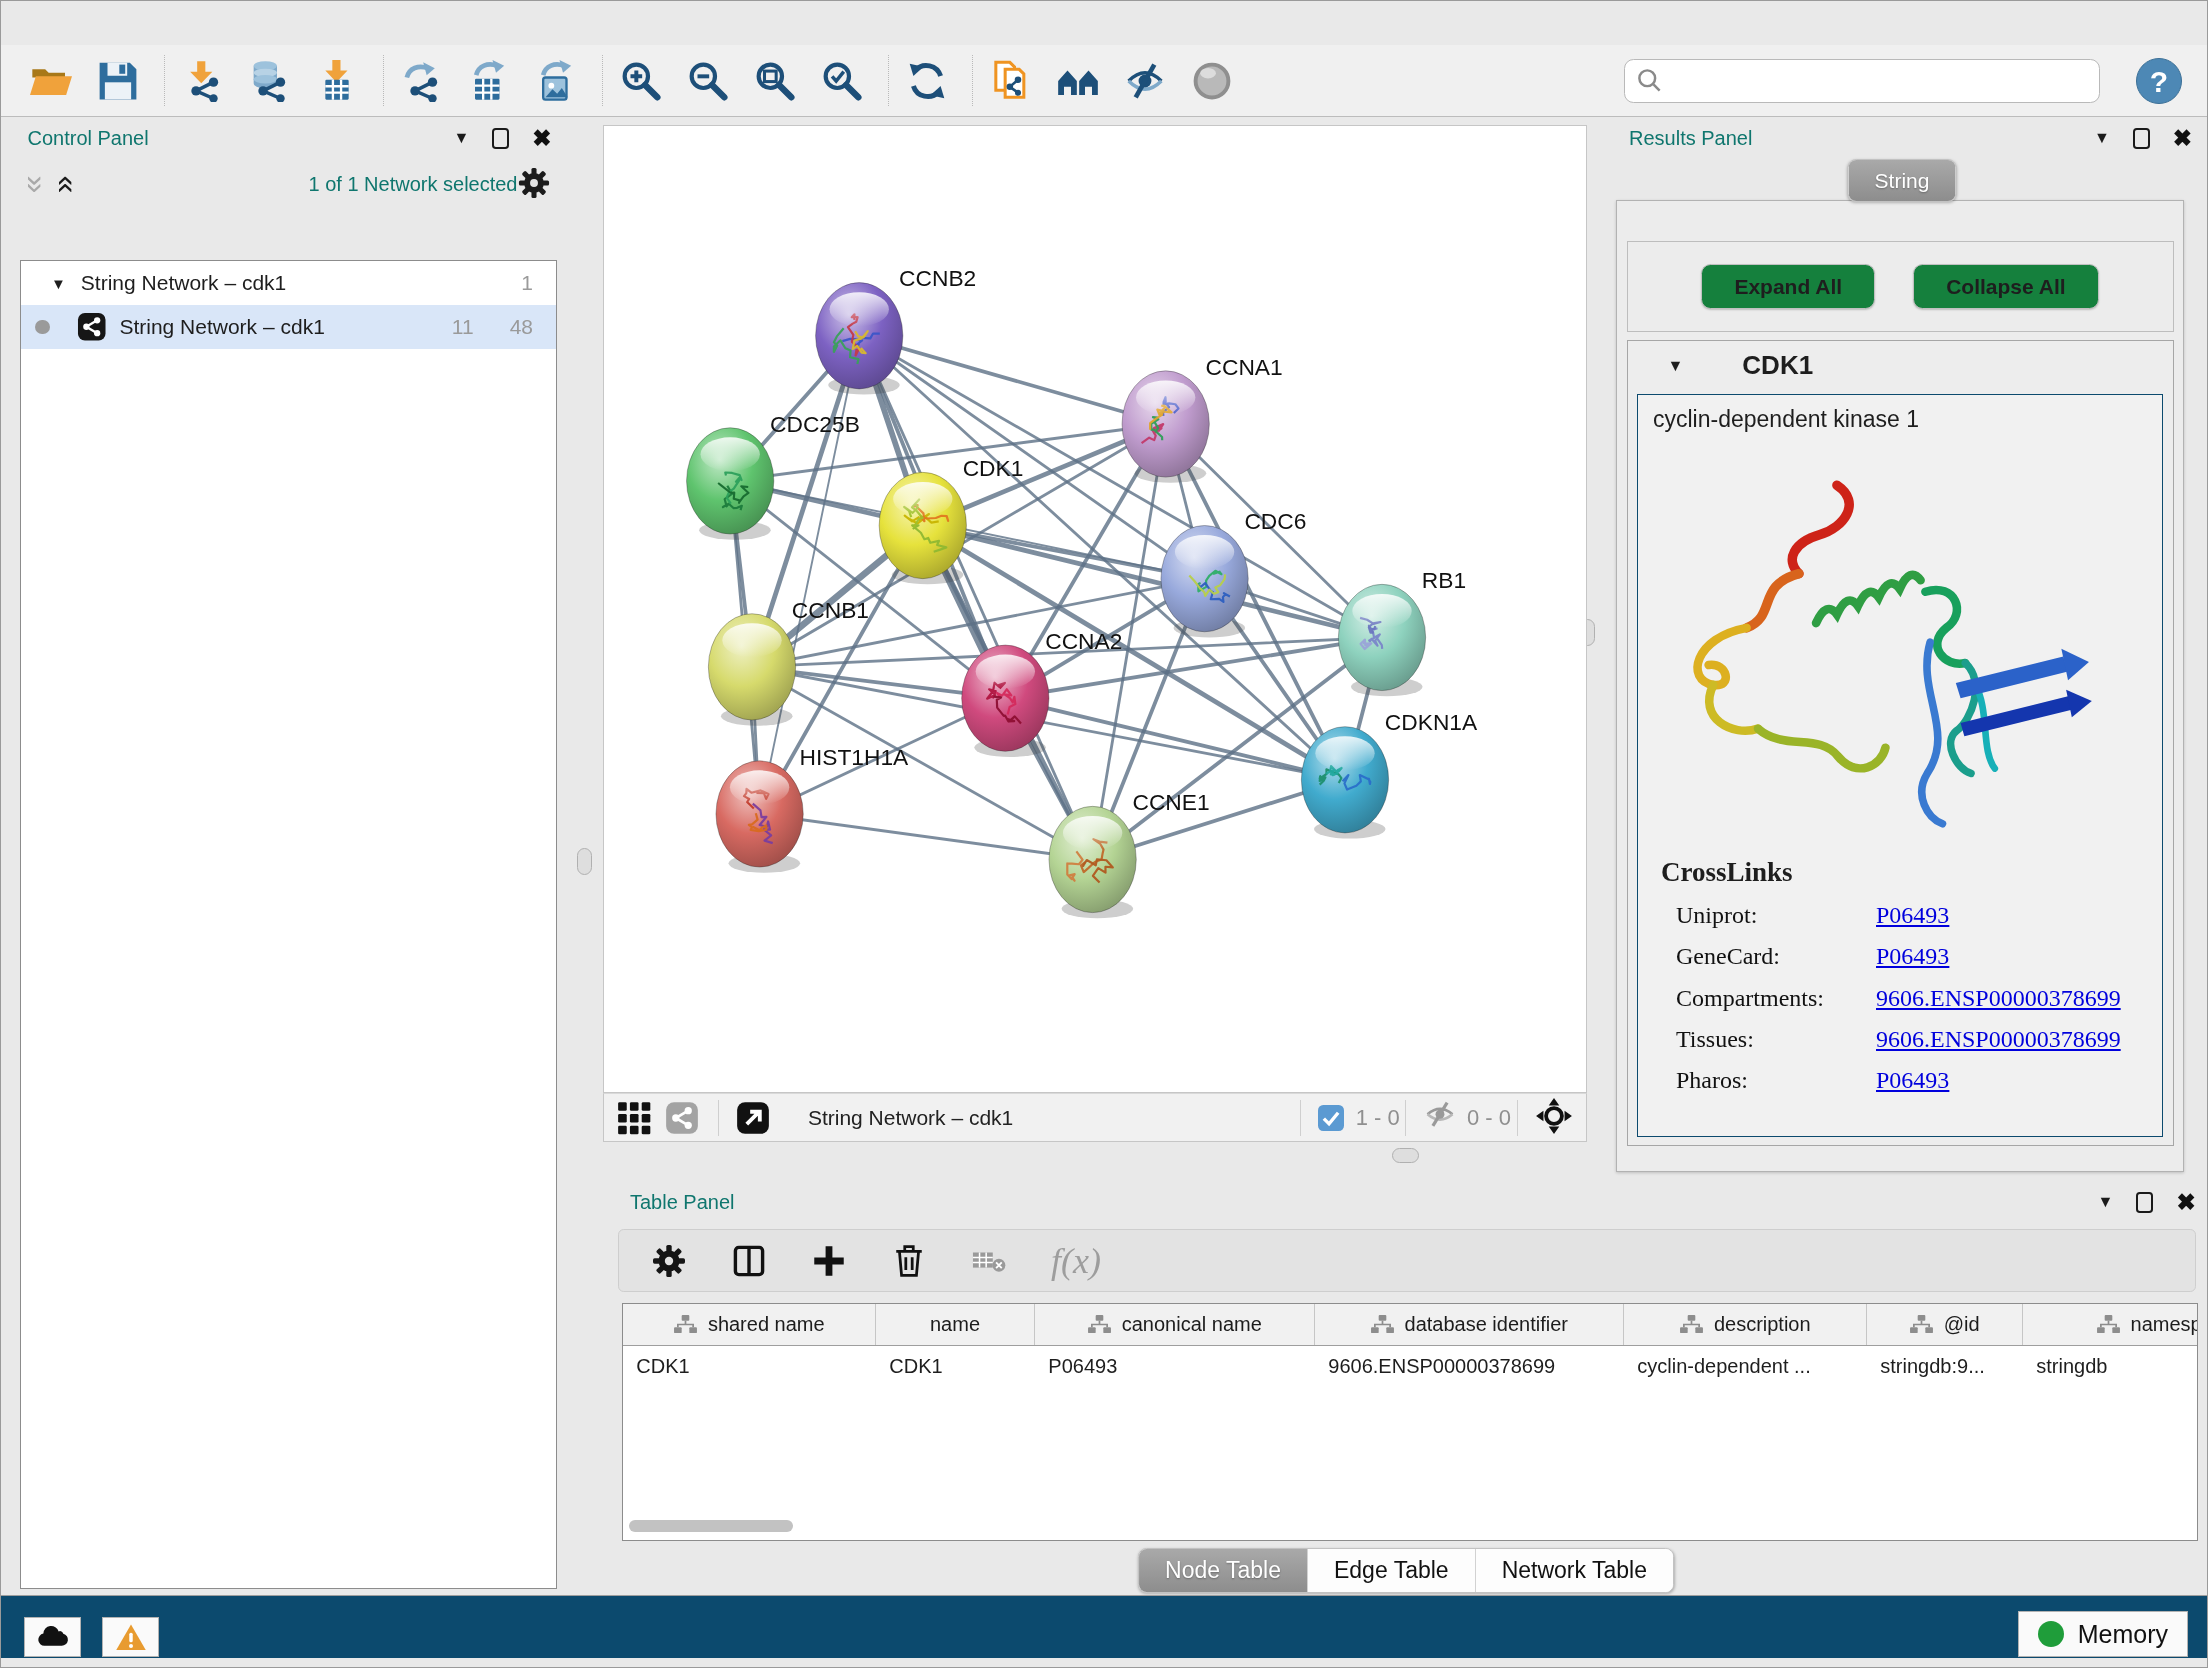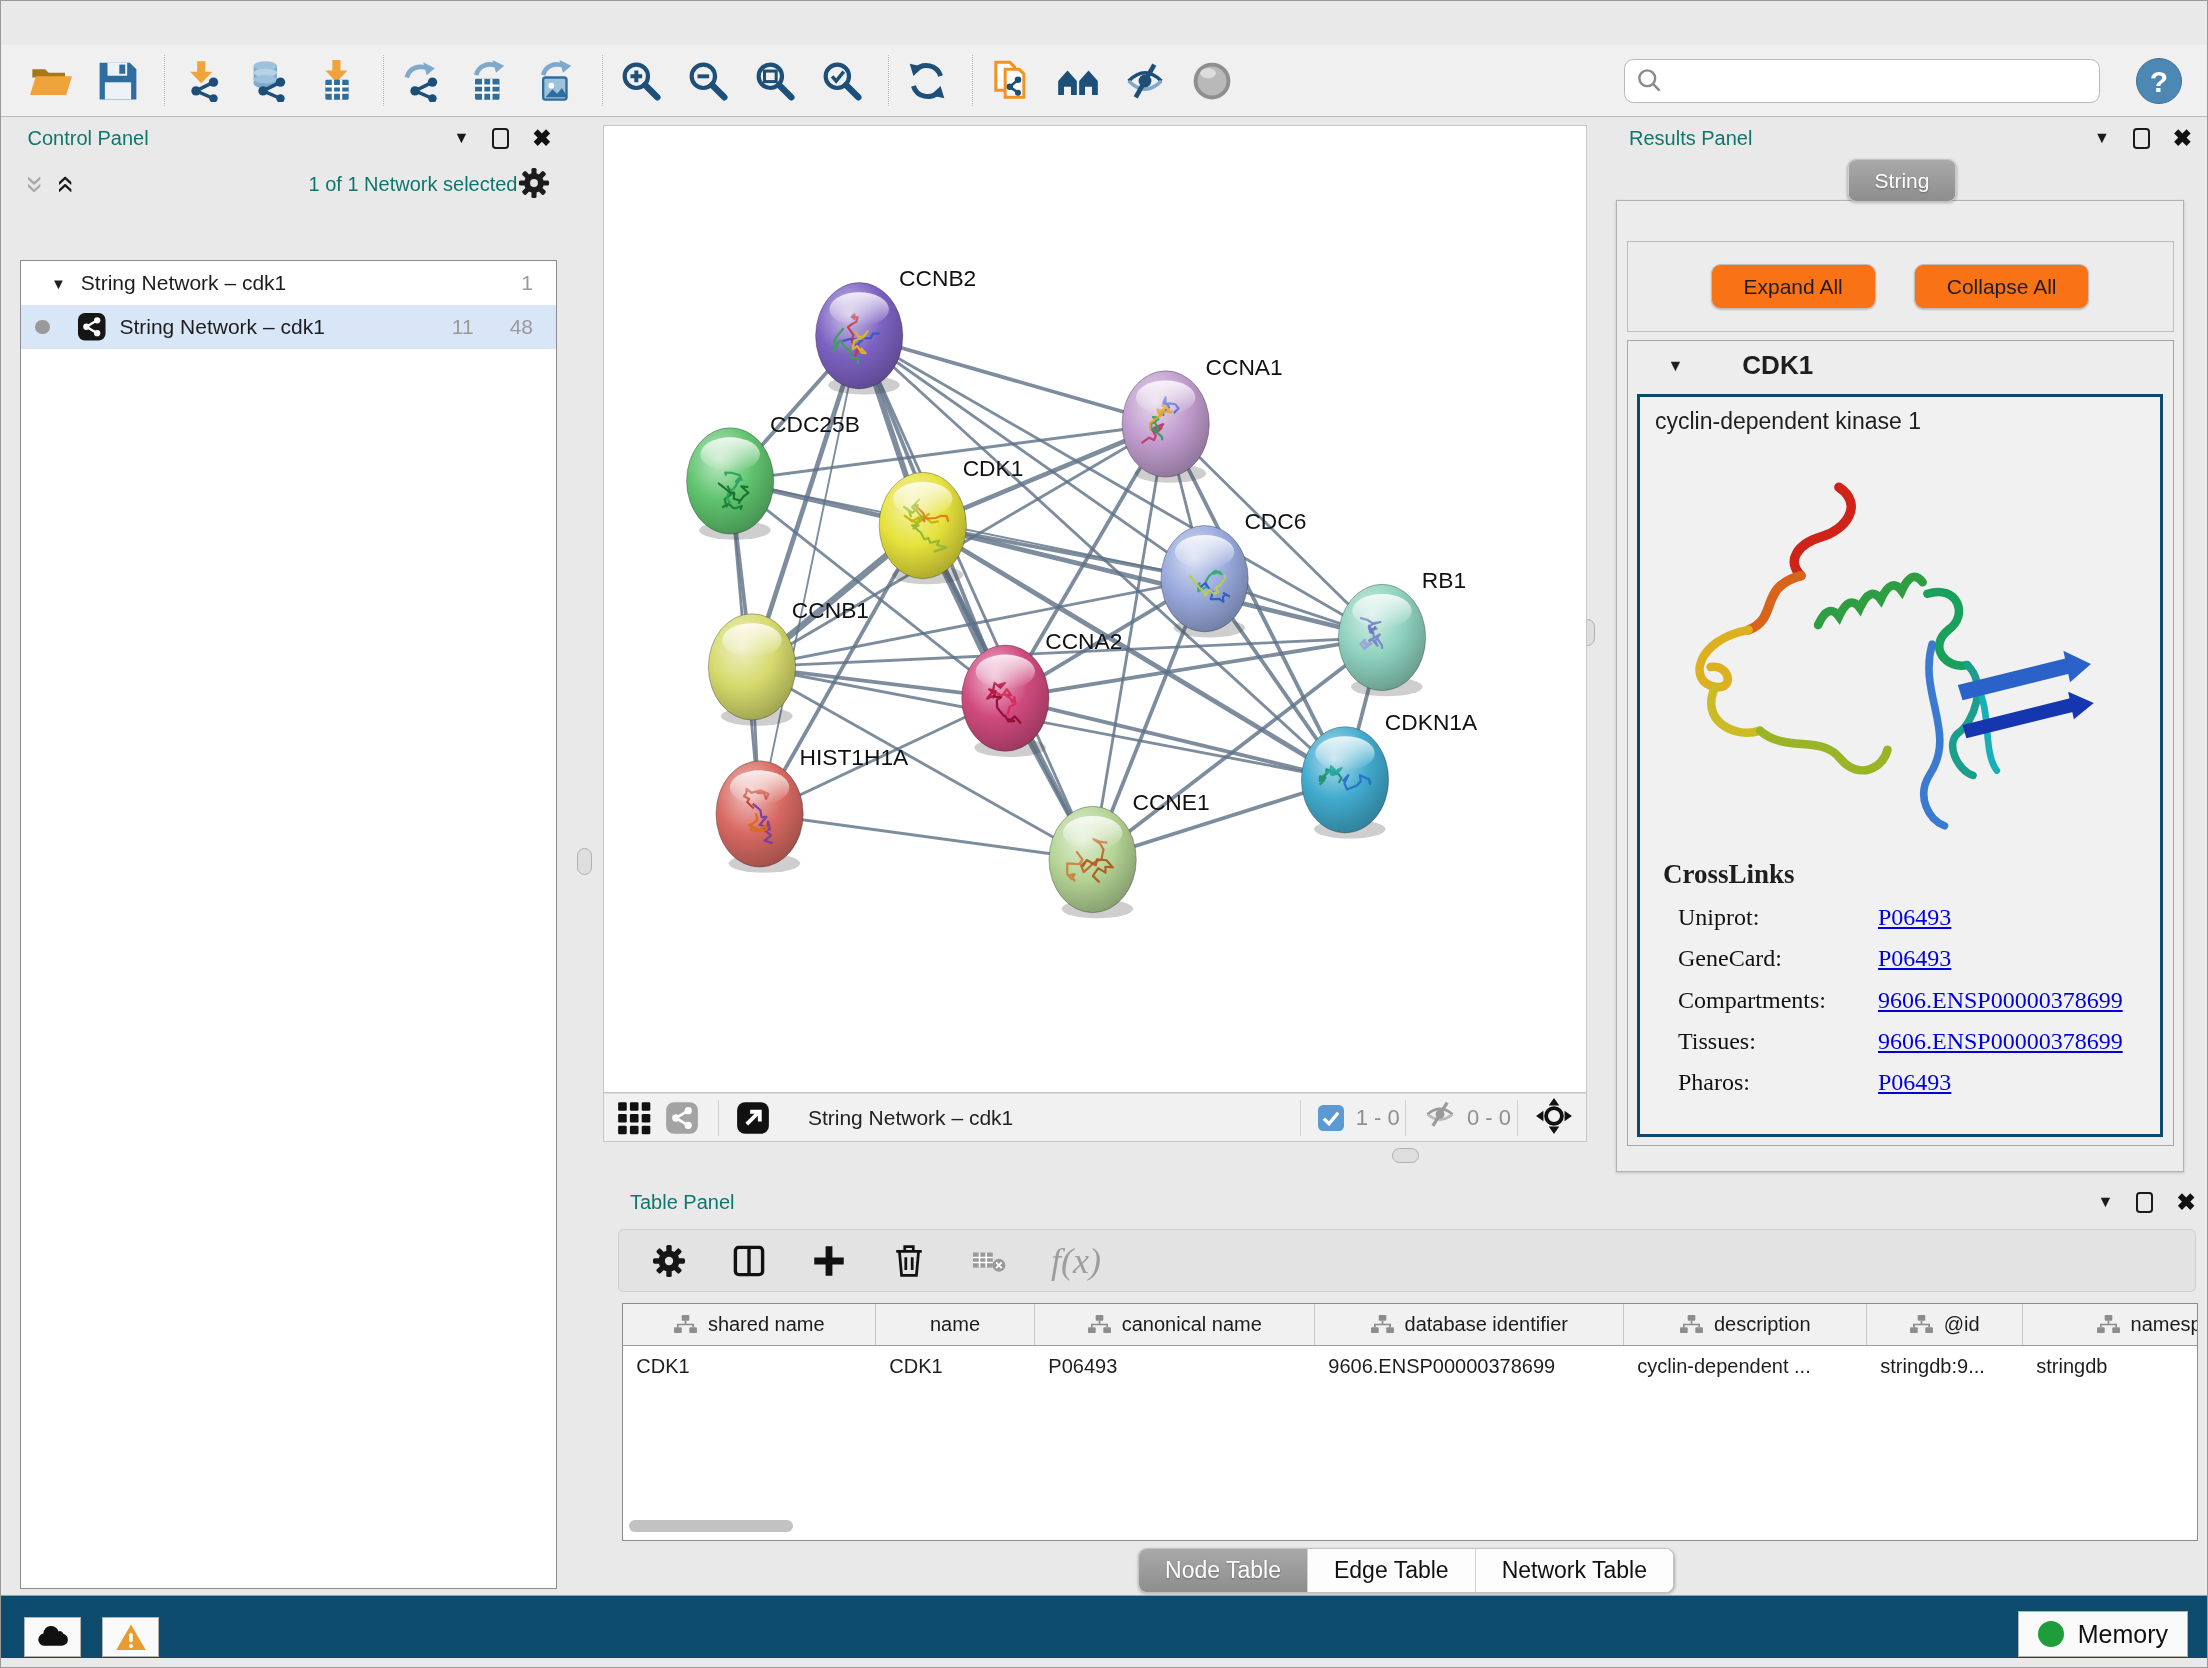--- a/index.html
+++ b/index.html
@@ -94,29 +94,29 @@
   .nf-cross svg { width:38px; height:38px; }
 
   
   .rp { position:absolute; left:1594px; top:116px; width:614px; height:1064px; }
   .rp .panel-head { padding:0 17px 0 34px; }
   .rp-tab { position:absolute; left:50%; transform:translateX(-50%); top:42px; z-index:2; }
   .rp-box { position:absolute; left:21px; right:25px; top:83px; bottom:9.5px;
             border:1.9px solid #b2b2b2; background:#ececec; box-shadow:0 1px 2.9px rgba(0,0,0,.18); }
   .rp-expandbox { margin:40px 9.5px 0 9.5px; height:91px; border:1px solid #bdbdbd;
                   display:flex; align-items:center; justify-content:center; gap:38px; }
-  .rp-btn { padding:0 32px; line-height:43px; background:#f97316; border:1px solid #c0c0c0;
-            border-radius:9.5px; font-size:21px; box-shadow:0 1px 1.9px rgba(0,0,0,.2); white-space:nowrap; }
+  .rp-btn { padding:0 32px; line-height:43px; background:#15803d; border:1px solid #c0c0c0;
+            border-radius:9.5px; font-size:21px; box-shadow:0 1px 1.9px rgba(0,0,0,.2); white-space:nowrap;font-weight:bold; }
   .rp-entry { position:absolute; left:9.5px; right:9.5px; top:139px; bottom:25px;
               border:1px solid #a6a6a6; background:#ededed; }
   .entry-head { height:49px; display:flex; align-items:center; }
   .entry-head .caret { font-size:16px; margin-left:40px; }
   .entry-head .gene { font-size:26px; font-weight:bold; margin-left:59px; }
   .entry-body { position:absolute; left:9.5px; right:9.5px; top:53px; bottom:7.6px;
-                border:3px solid #0c4a6e; background:#f1f1f1; overflow:hidden; }
+                border:1px solid #0c4a6e; background:#f1f1f1; overflow:hidden; }
   .entry-desc { font-size:23px; margin:11.4px 0 0 15px; }
   .ribbon { display:block; margin:13.3px auto 0 3.8px; }
   .xl-title { font-family:"Liberation Serif", serif; font-weight:bold; font-size:27px; margin:15px 0 0 23px; }
   .xl-row { display:flex; font-family:"Liberation Serif", serif; font-size:24px; margin:14.3px 0 0 38px; }
   .xl-row .xl-label { width:200px; color:#111; }
   .xl-row a { color:#0000dd; text-decoration:underline; }
 
   
   .tp { position:absolute; left:602px; top:1180px; width:1606px; height:414px; }
   .tp .panel-head { padding:0 13.3px 0 27px; }

